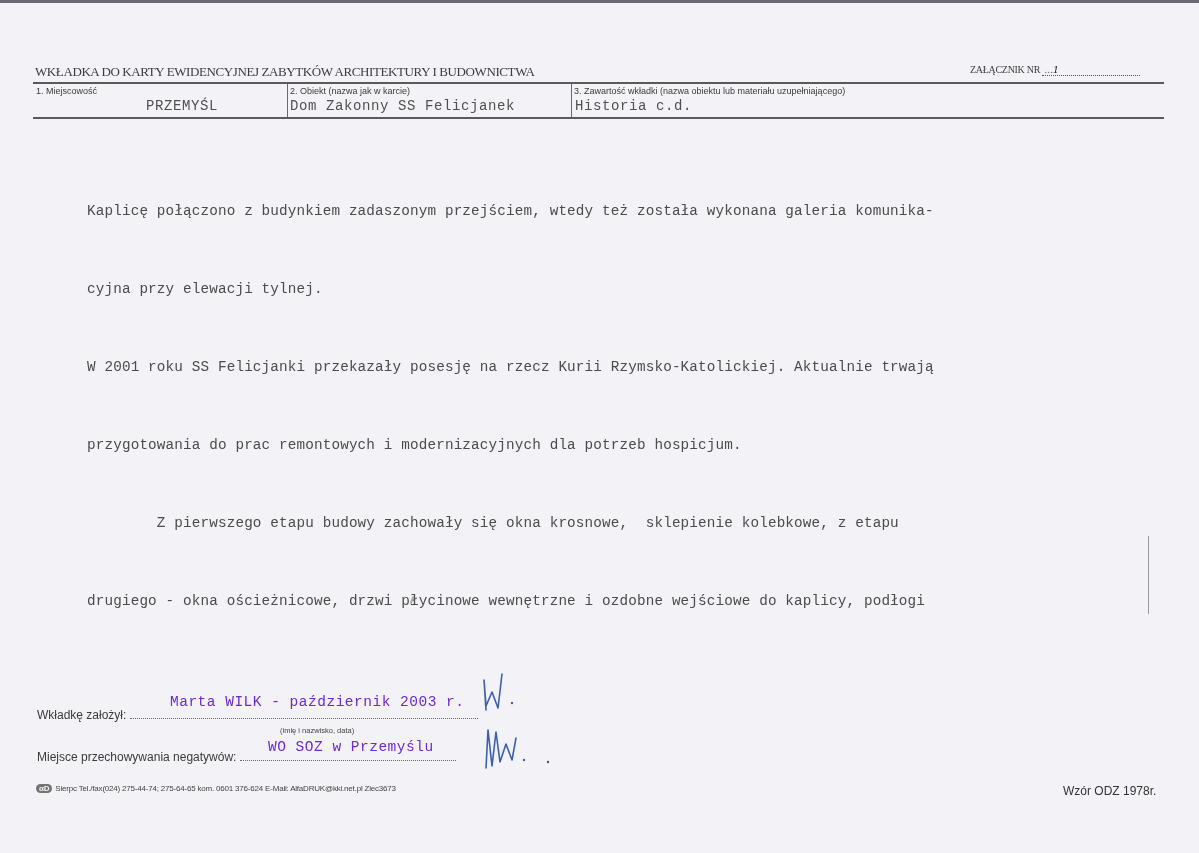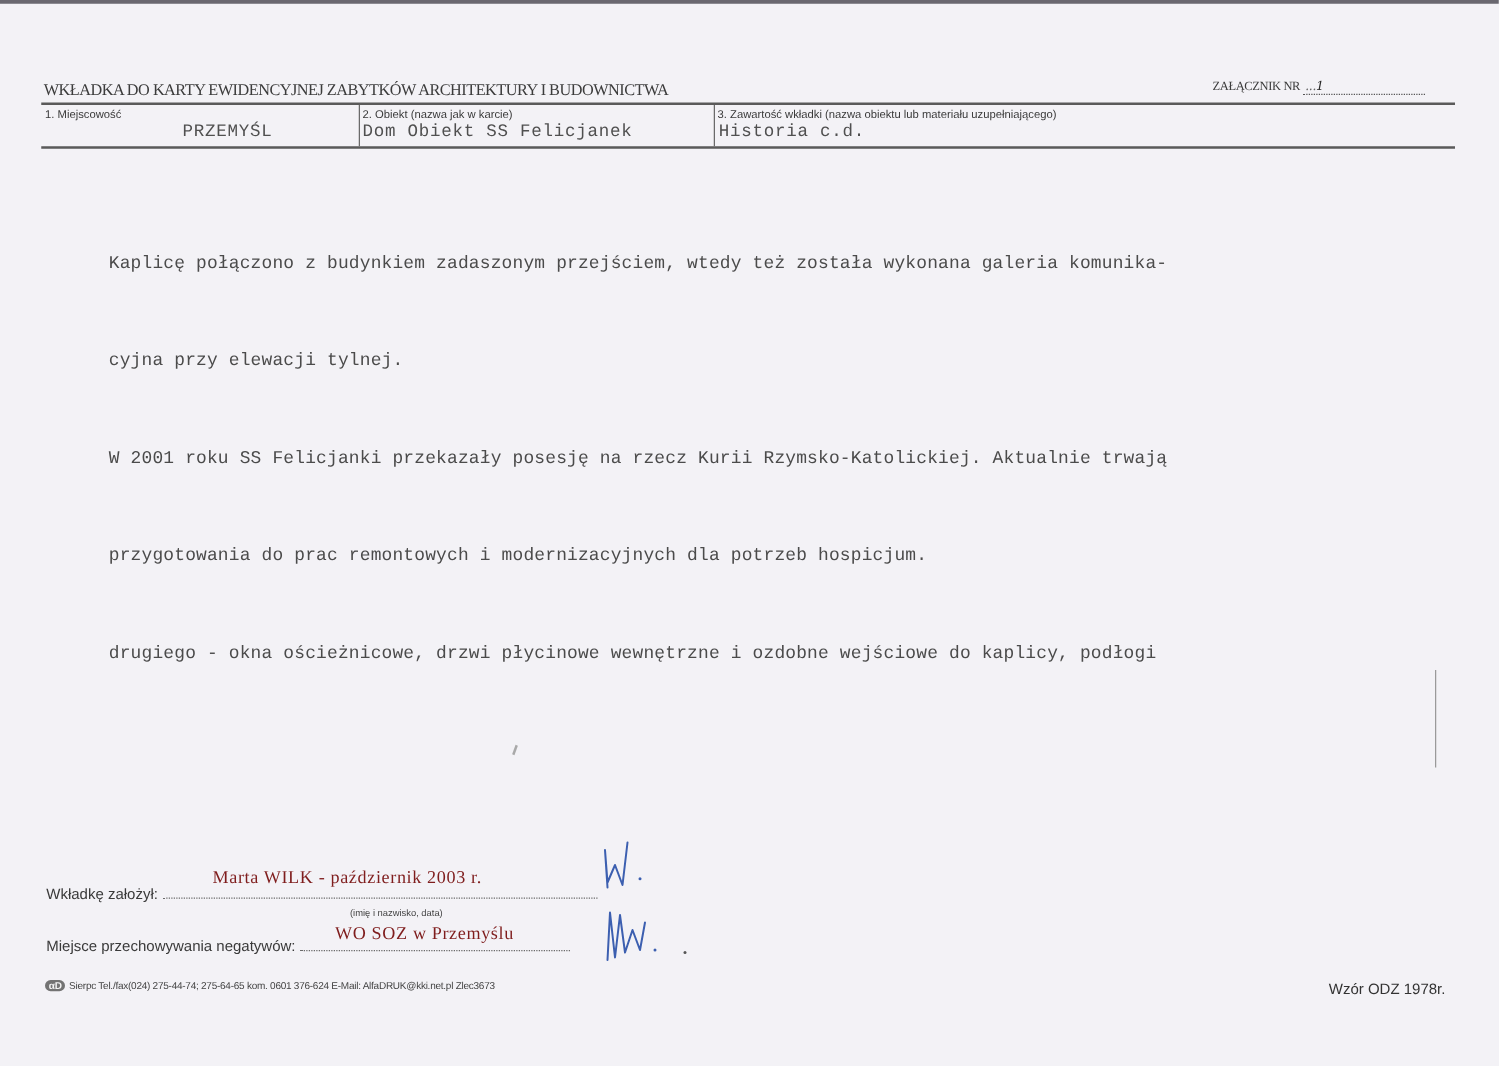--- a/index.html
+++ b/index.html
@@ -19,21 +19,21 @@
   .rule.r2 { top: 117px; height: 2px; }
   .vsep { position: absolute; top: 84px; width: 1px; height: 33px; background: #6a6a6a; }
   .cell-label { position: absolute; top: 86px; font-size: 9px; color: #3a3a3a; }
   .cell-value { position: absolute; top: 98px; font-family: "Liberation Mono", monospace; font-size: 14px; color: #505050; letter-spacing: 0.6px; }
   .body-text { position: absolute; left: 87px; top: 146px; width: 1040px; font-family: "Liberation Mono", monospace; font-size: 14.3px; line-height: 26px; color: #4b4b4b; letter-spacing: 0.15px; white-space: pre; }
   .body-text .line { display: block; height: 26px; }
   .side-mark { position: absolute; left: 1148px; top: 536px; width: 1px; height: 78px; background: #9a9a9a; }
   .speck { position: absolute; left: 411px; top: 596px; width: 2px; height: 8px; background: #a9a9a9; transform: rotate(20deg); }
   .sig-row { position: absolute; font-size: 12px; color: #3a3a3a; }
   .sig-row .dotline { display: inline-block; border-bottom: 1px dotted #6a6a6a; height: 10px; vertical-align: baseline; }
-  .typed { position: absolute; font-family: Liberation Serif, serif; font-size: 14.5px; color: #7f1d1d; letter-spacing: 0.5px; }
+  .typed { position: absolute; font-family: Liberation Mono, monospace; font-size: 14.5px; color: #6d28d9; letter-spacing: 0.5px; }
   .hint { position: absolute; font-size: 7.5px; color: #444; }
   .signature { position: absolute; }
   .footer-print { position: absolute; left: 36px; top: 784px; font-size: 8px; color: #444; letter-spacing: -0.2px; font-family: "Liberation Sans", sans-serif; }
   .logo { display: inline-block; background: #737373; color: #f3f3f3; font-weight: bold; font-size: 8px; padding: 0 3px; border-radius: 5px; margin-right: 3px; }
   .form-code { position: absolute; left: 1063px; top: 784px; font-size: 12px; color: #333; }
 </style>
 </head>
 <body>
 
 <div class="top-edge"></div>
@@ -47,30 +47,31 @@
 
 <div class="rule r1"></div>
 <div class="rule r2"></div>
 <div class="vsep" style="left:287px"></div>
 <div class="vsep" style="left:571px"></div>
 
 <div class="cell-label" style="left:36px">1. Miejscowość</div>
 <div class="cell-value" style="left:146px">PRZEMYŚL</div>
 
 <div class="cell-label" style="left:290px">2. Obiekt (nazwa jak w karcie)</div>
-<div class="cell-value" style="left:290px">Dom Obiekt SS Felicjanek</div>
+<div class="cell-value" style="left:290px">Dom Zakonny SS Felicjanek</div>
 
 <div class="cell-label" style="left:574px">3. Zawartość wkładki (nazwa obiektu lub materiału uzupełniającego)</div>
 <div class="cell-value" style="left:575px">Historia c.d.</div>
 
 <div class="body-text">
   <span class="line">Kaplicę połączono z budynkiem zadaszonym przejściem, wtedy też została wykonana galeria komunika-</span>
   <span class="line">cyjna przy elewacji tylnej.</span>
   <span class="line">W 2001 roku SS Felicjanki przekazały posesję na rzecz Kurii Rzymsko-Katolickiej. Aktualnie trwają</span>
   <span class="line">przygotowania do prac remontowych i modernizacyjnych dla potrzeb hospicjum.</span>
+  <span class="line">        Z pierwszego etapu budowy zachowały się okna krosnowe,  sklepienie kolebkowe, z etapu</span>
   <span class="line">drugiego - okna ościeżnicowe, drzwi płycinowe wewnętrzne i ozdobne wejściowe do kaplicy, podłogi</span>
   
   
 </div>
 
 <div class="side-mark"></div>
 <div class="speck"></div>
 
 <div class="typed" style="left:170px; top:694px;">Marta WILK - październik 2003 r.</div>
 <div class="sig-row" style="left:37px; top:708px;">

